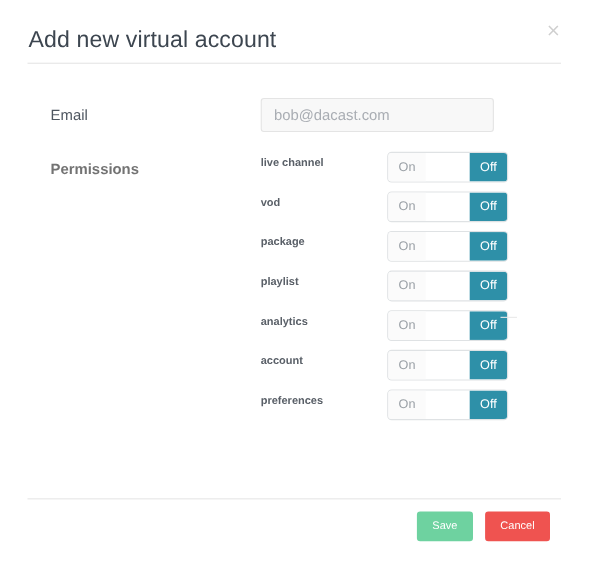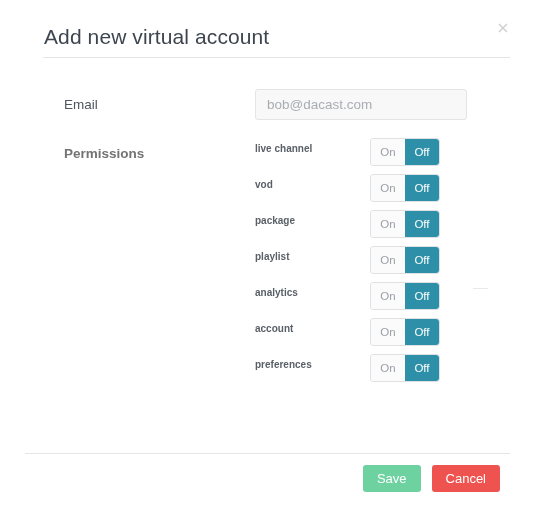--- a/index.html
+++ b/index.html
@@ -14,21 +14,20 @@
     -webkit-font-smoothing: antialiased;
     overflow: hidden;
   }
 
   .modal {
     position: relative;
     width: 535px;
     height: 526px;
     background: #ffffff;
     box-sizing: border-box;
-    padding-left: 18px;
   }
 
   
   .modal-header {
     position: relative;
     height: 58px;
     box-sizing: border-box;
     border-bottom: 1px solid #e5e5e5;
     margin: 0 25px;
   }
@@ -135,20 +134,21 @@
     font-weight: bold;
   }
   .toggle-group {
     position: absolute;
     left: 116px;
     top: 1px;
     display: flex;
     border-radius: 3px;
     overflow: hidden;
     box-shadow: 0 0 0 1px #dfe2e4;
+    gap: 40px;
   }
   .toggle-seg {
     width: 34px;
     height: 26px;
     box-sizing: border-box;
     font-size: 11.5px;
     font-weight: normal;
     display: flex;
     align-items: center;
     justify-content: center;
@@ -190,21 +190,21 @@
     top: 11px;
     display: flex;
     gap: 11px;
   }
   .btn {
     height: 27px;
     box-sizing: border-box;
     border: none;
     border-radius: 3px;
     font-family: "Liberation Sans", sans-serif;
-    font-size: 13px;
+    font-size: 10px;
     color: #ffffff;
     cursor: pointer;
     padding: 0 14px;
     line-height: 27px;
   }
   .btn-save { background: #6ed2a0; }
   .btn-cancel { background: #ef5350; }
 </style>
 </head>
 <body>

